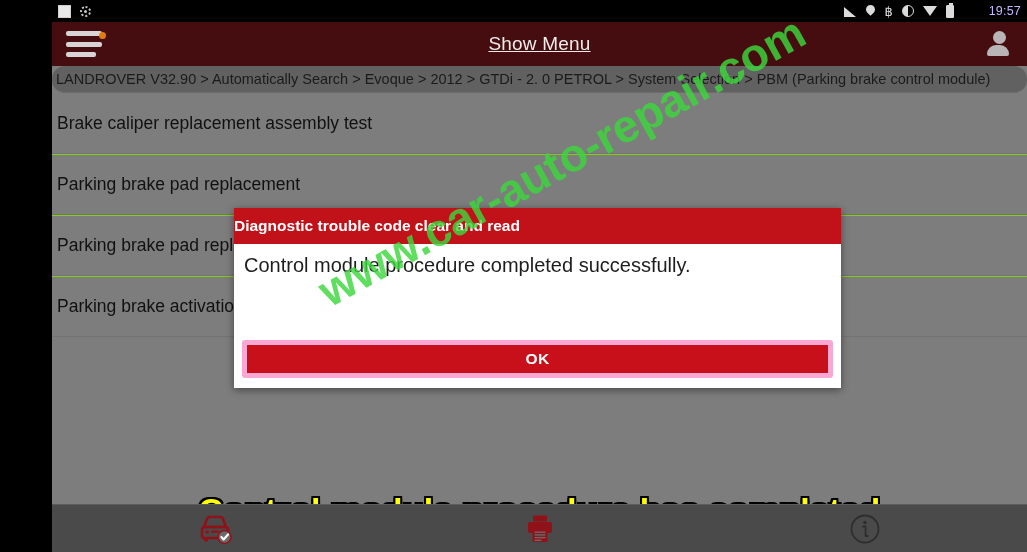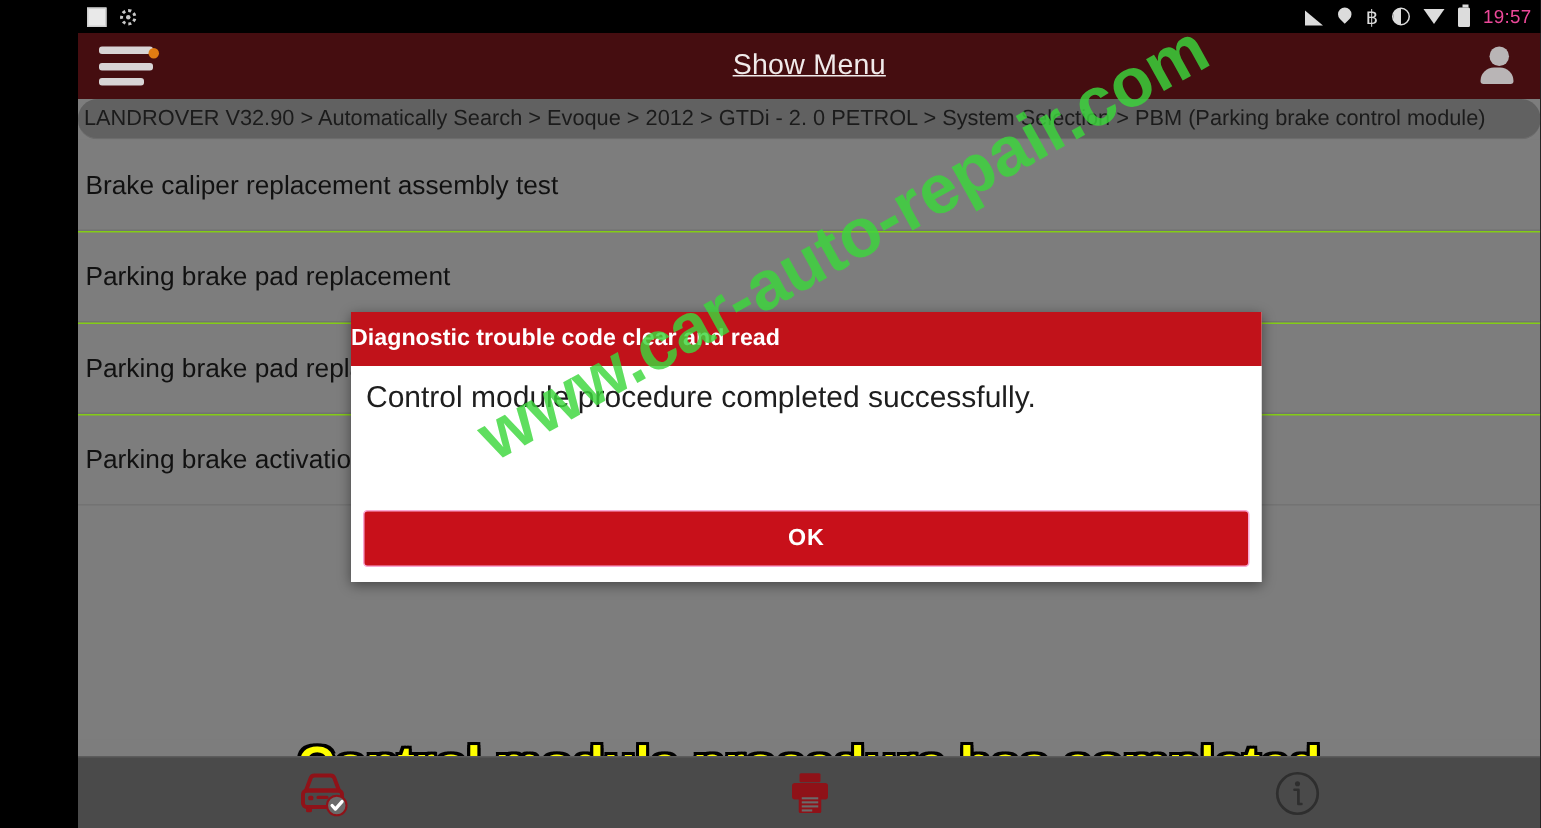--- a/index.html
+++ b/index.html
@@ -103,23 +103,24 @@
     border-radius: 1px;
     position: relative;
     background: #dcdcdc;
   }
   .sb-batt::before {
     content:"";
     position:absolute; left:2px; top:-3px;
     width:4px; height:2px; background:#dcdcdc;
   }
   #sb-clock {
-    color: #ec4899;
+    color: #c4b5fd;
     font-size: 12.5px;
     letter-spacing: .2px;
+    margin-left: 26px;
   }
 
   
   #app {
     position: absolute;
     left: 52px; top: 22px;
     width: 975px;
     height: 530px;
     background: #7d7d7d;
     overflow: hidden;
@@ -278,21 +279,21 @@
     background: #ffffff;
   }
   #dialog-footer {
     padding: 8px 8px 10px 8px;
     background: #ffffff;
   }
   #dialog-ok {
     width: 100%;
     height: 38px;
     background: #c8101a;
-    border: 1px solid #f9a8d4;
+    border: 5px solid #f9a8d4;
     border-radius: 3px;
     color: #ffffff;
     font-size: 15.5px;
     font-weight: bold;
     letter-spacing: .5px;
     display: flex;
     align-items: center;
     justify-content: center;
     cursor: pointer;
   }

